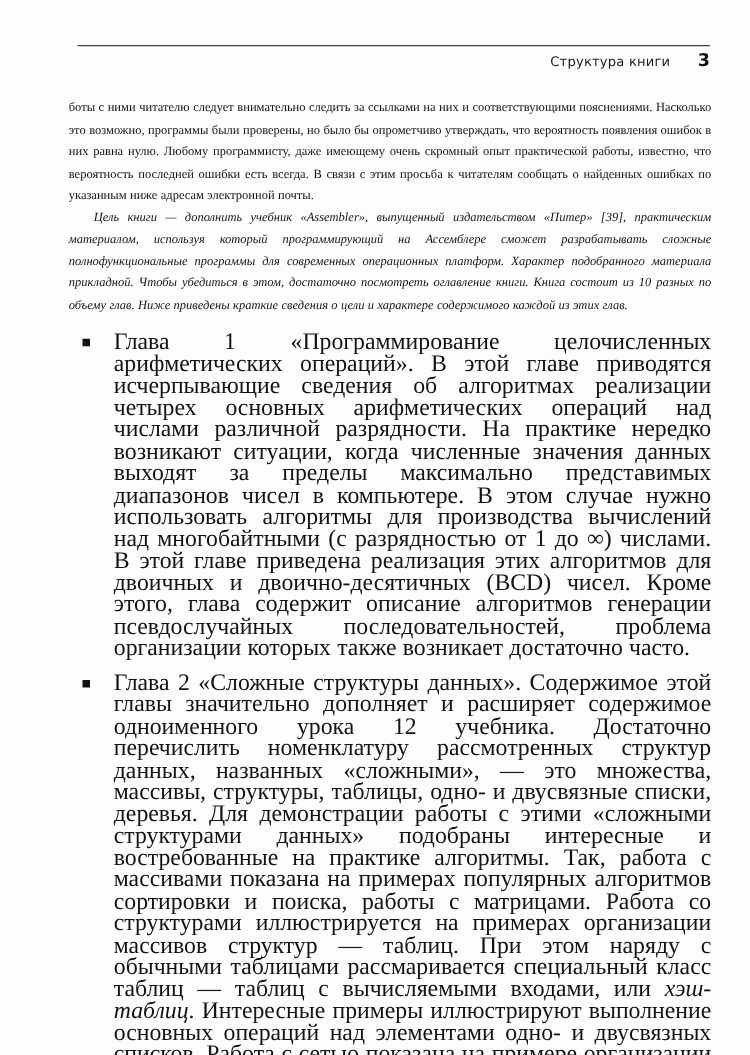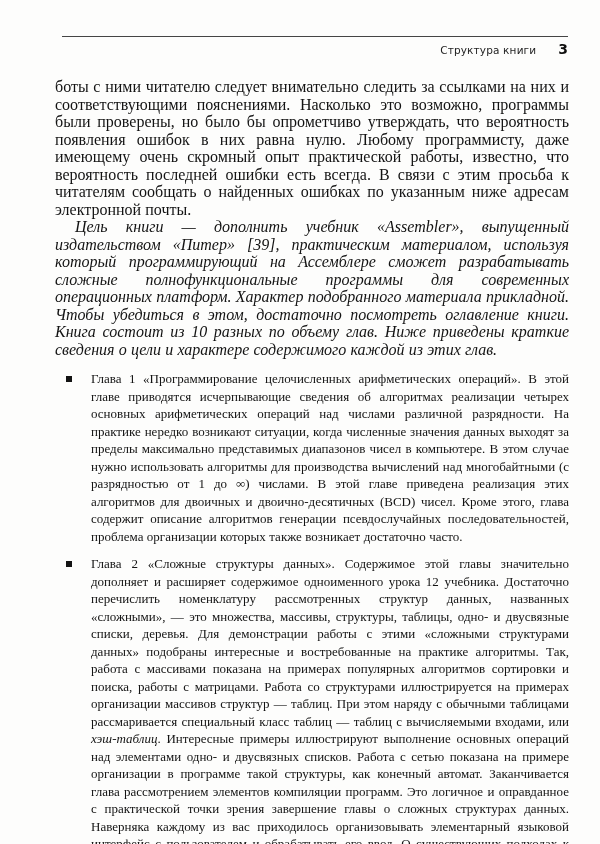--- a/index.html
+++ b/index.html
@@ -65,42 +65,42 @@
   
   .content {
     position: absolute;
     left: 55px;
     top: 78px;
     width: 514px;
   }
 
   p.para {
     margin: 0;
-    font-size: 16px;
+    font-size: 10px;
     line-height: 17.5px;
     text-align: justify;
     text-justify: inter-word;
     hyphens: manual;
     word-spacing: .2px;
   }
   p.para + p.para {
     text-indent: 20px;
     font-style: italic;
   }
 
   .bullets {
     list-style: none;
     margin: 12px 0 0 0;
     padding: 0;
   }
   .bullets li {
     position: relative;
     margin: 0 0 0 11px;
     padding-left: 25px;
-    font-size: 13px;
+    font-size: 19px;
     line-height: 17.5px;
     text-align: justify;
     text-justify: inter-word;
     word-spacing: .2px;
   }
   .bullets li + li {
     margin-top: 10px;
   }
   .bullet-marker {
     position: absolute;

